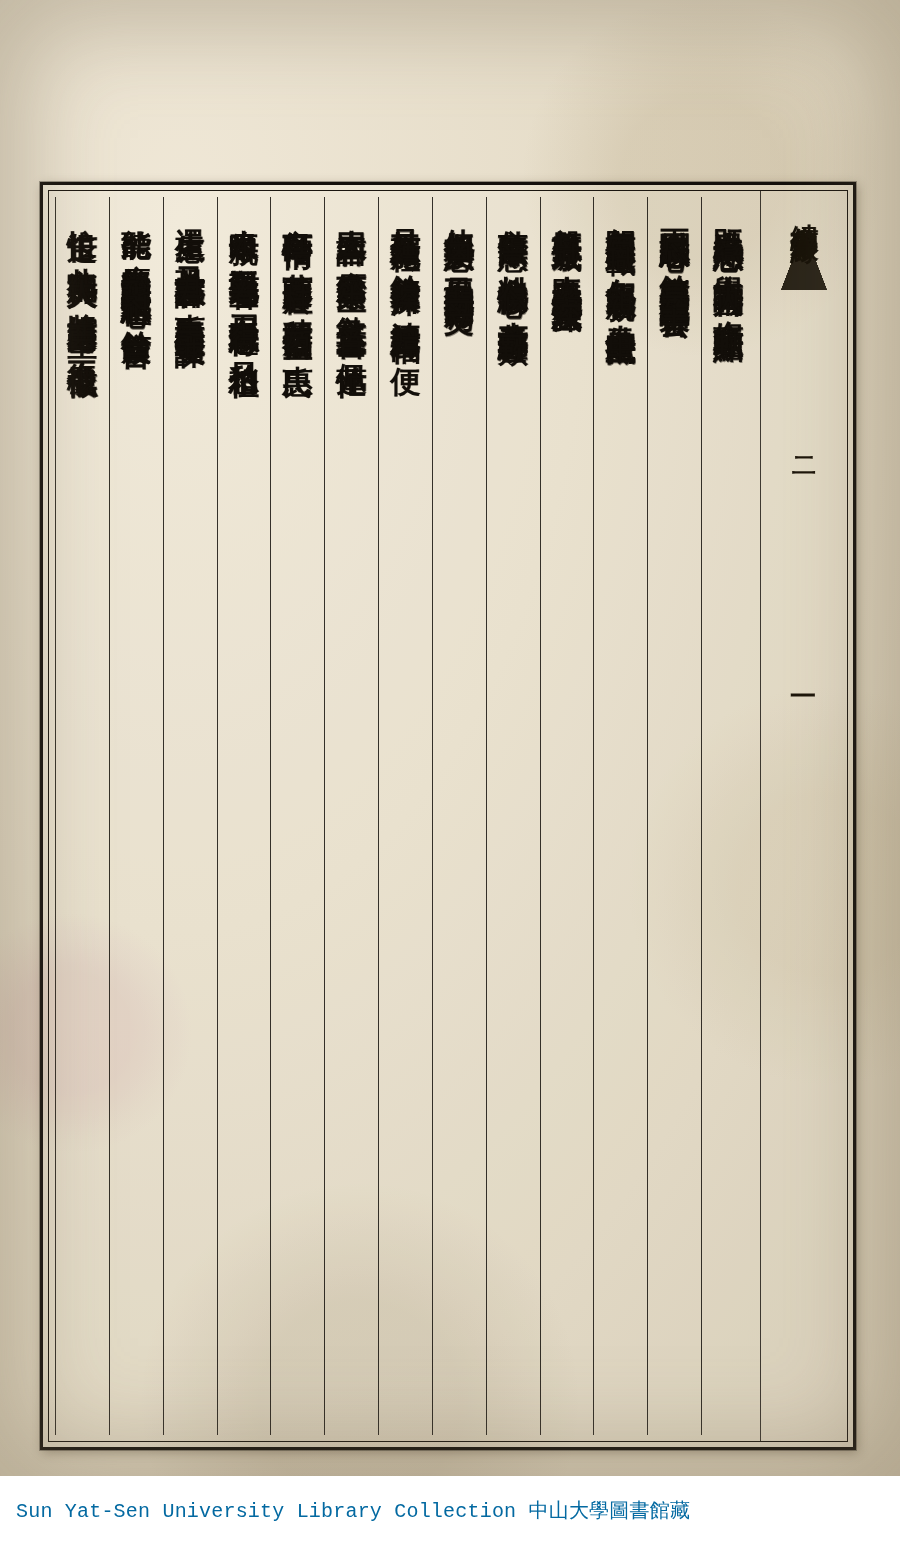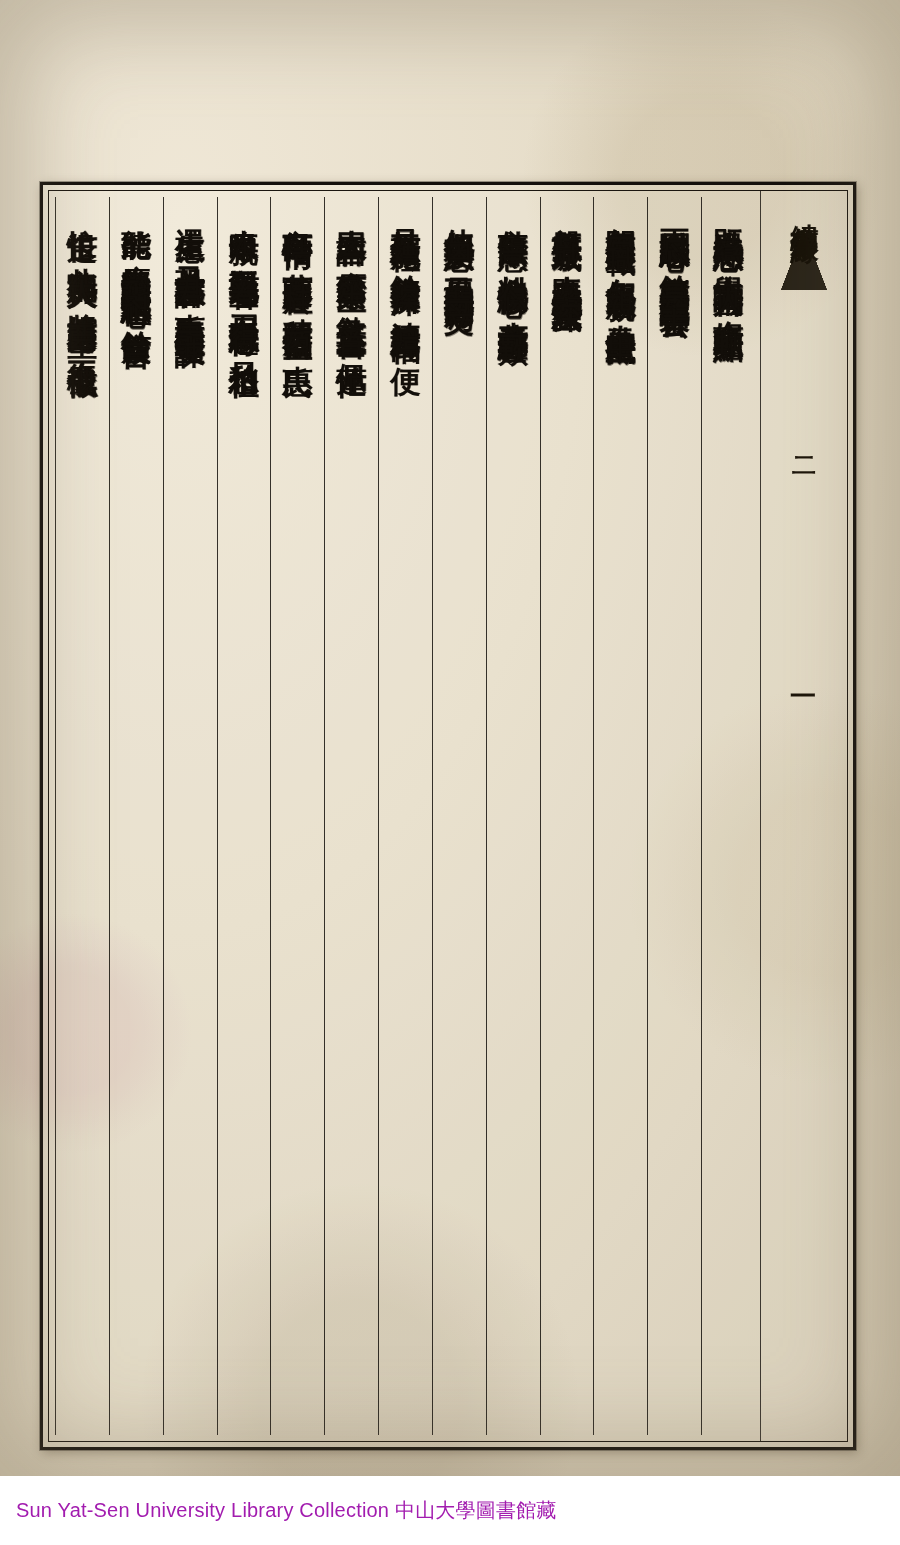--- a/index.html
+++ b/index.html
@@ -159,23 +159,23 @@
     left: 0;
     top: 1476px;
     width: 900px;
     height: 69px;
     background: #ffffff;
     display: flex;
     align-items: center;
     z-index: 8;
   }
   #caption .txt {
-    font-family: Liberation Sans, sans-serif;
+    font-family: Liberation Mono, monospace;
     font-size: 20px;
-    color: #a21caf;
+    color: #0369a1;
     padding-left: 16px;
     letter-spacing: 0.2px;
     white-space: nowrap;
   }
 </style>
 </head>
 <body>
 
 <div id="scan">
 

